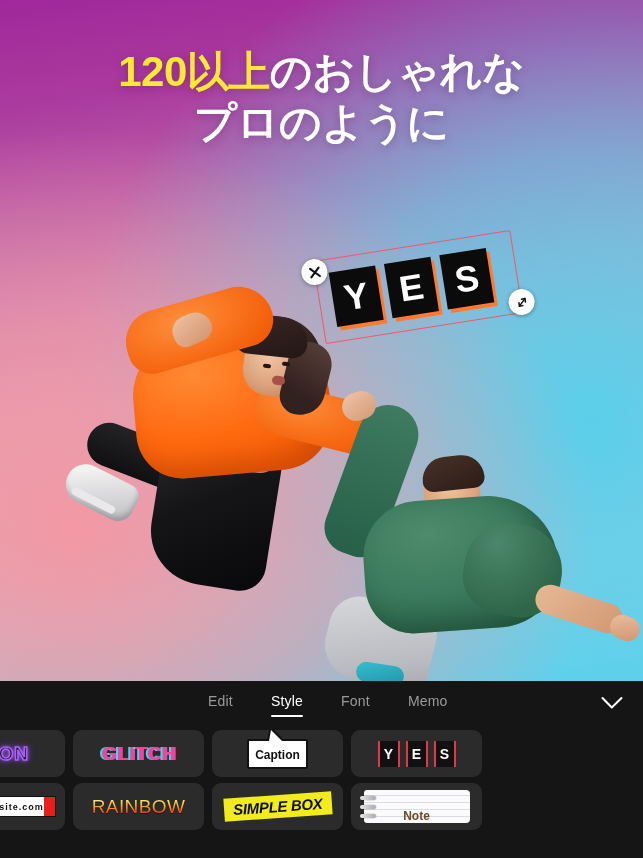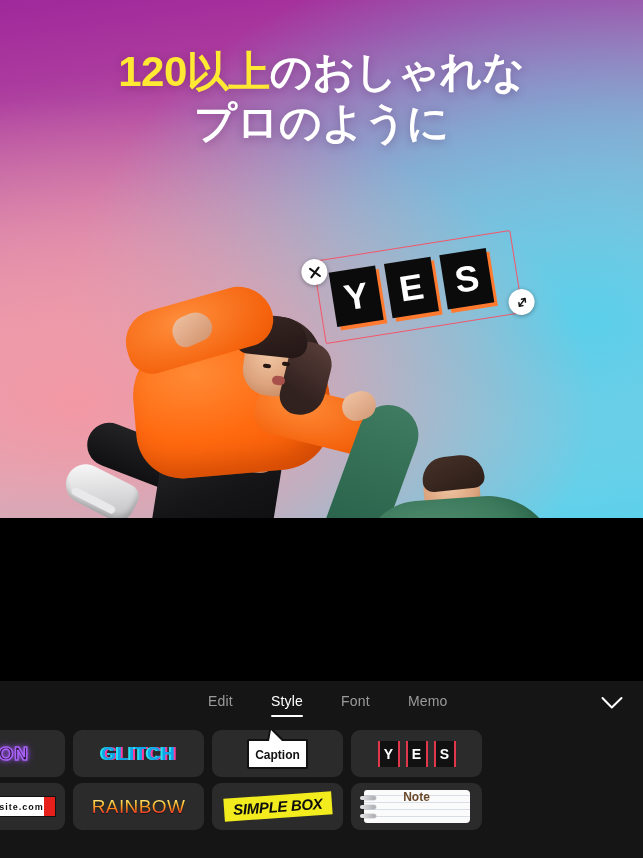--- a/index.html
+++ b/index.html
@@ -3,21 +3,21 @@
 <meta charset="utf-8">
 <style>
   * { margin:0; padding:0; box-sizing:border-box; }
   html,body { width:643px; height:858px; overflow:hidden; background:#000; }
   body { font-family:"Liberation Sans", sans-serif; }
 
   #app { position:relative; width:643px; height:858px; overflow:hidden; }
 
   
   #canvas {
-    position:absolute; left:0; top:0; width:643px; height:518px; overflow:hidden;
+    position:absolute; left:0; top:0; width:643px; height:681px; overflow:hidden;
     background:
       radial-gradient(130% 95% at 12% 78%, rgba(244,150,162,0.95) 0%, rgba(244,150,162,0.55) 32%, rgba(244,150,162,0) 62%),
       radial-gradient(120% 110% at 92% 62%, rgba(88,208,235,0.98) 0%, rgba(88,208,235,0.6) 36%, rgba(88,208,235,0) 68%),
       linear-gradient(172deg, #a0289b 0%, #ab3a9e 14%, #bc5fa8 28%, #cf86b4 42%, #d9a2bd 54%, #d8b4c8 66%, #b9c8da 80%, #86cfe4 92%, #63d2ea 100%);
   }
 
   
   .figure { position:absolute; }
 
   
@@ -234,21 +234,21 @@
     transform:rotate(-1deg); box-shadow:1px 1px 2px rgba(0,0,0,.35);
   }
   .st-memo span { font-size:12px; color:#403224; font-weight:600; }
   .st-memo:after {
     content:""; position:absolute; right:0; bottom:0;
     border-width:0 0 11px 11px; border-style:solid;
     border-color:transparent transparent #e8a13c transparent;
   }
   
   .st-glitch {
-    font-weight:800; font-size:19px; letter-spacing:.6px; color:#0ea5e9;
+    font-weight:800; font-size:19px; letter-spacing:.6px; color:#ec4899;
     text-shadow:-2px 0 #2ae2ef, 2px 0 #ff3ba0;
   }
   
   .st-caption {
     position:relative; background:#ffffff; border:2px solid #111;
     padding:4px 6px; border-radius:2px;
   }
   .st-caption span { font-size:12px; font-weight:700; color:#111; }
   .st-caption:before {
     content:""; position:absolute; left:18px; top:-15px; width:0; height:0;
@@ -288,21 +288,21 @@
   }
   
   .st-simplebox {
     background:#f2ec1e; padding:3px 9px; transform:rotate(-4deg);
     font-style:italic; font-weight:800; font-size:15px; color:#0d0d0d;
     letter-spacing:-.3px; white-space:nowrap;
   }
   
   .st-note {
     position:relative; width:106px; height:33px; background:#fbfbfb;
-    border-radius:3px 4px 4px 3px; display:flex; align-items:flex-start; justify-content:center;
+    border-radius:3px 4px 4px 3px; display:flex; align-items:flex-end; justify-content:center;
     background-image:repeating-linear-gradient(0deg, transparent 0 6px, #d9dde6 6px 7px);
   }
   .st-note span { font-size:12px; font-weight:700; color:#6b4a2a; position:relative; z-index:2; }
   .st-note .ring {
     position:absolute; left:-4px; width:16px; height:4px; border-radius:3px;
     background:linear-gradient(90deg,#e8e8ea,#a9a9ae); box-shadow:0 0 0 .5px rgba(0,0,0,.18);
   }
   .st-note .ring:nth-of-type(1){ top:6px; }
   .st-note .ring:nth-of-type(2){ top:15px; }
   .st-note .ring:nth-of-type(3){ top:24px; }

